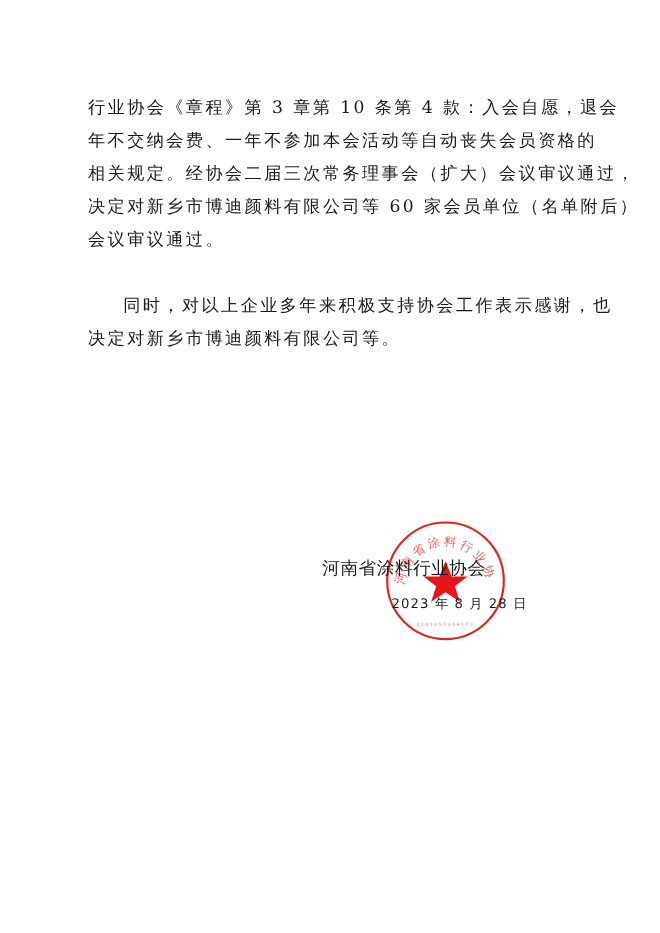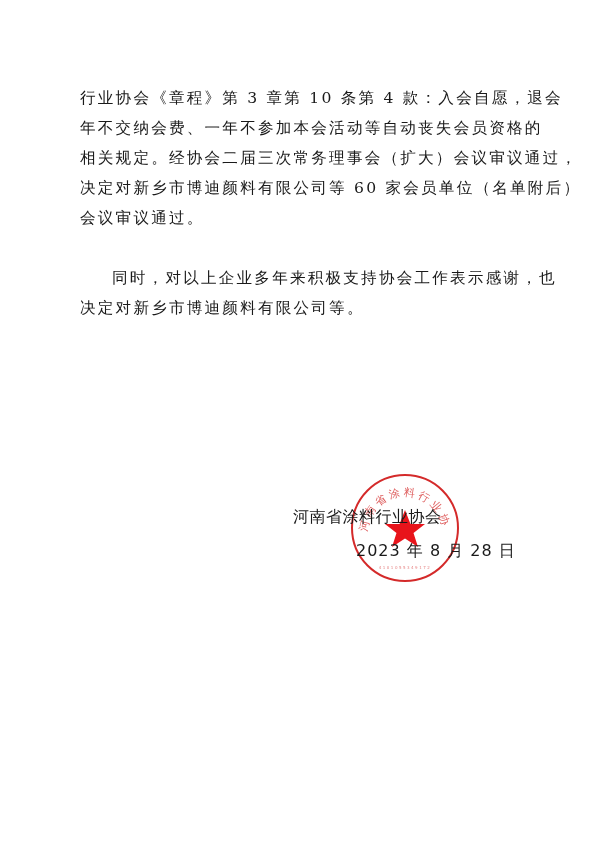--- a/index.html
+++ b/index.html
@@ -52,21 +52,21 @@
       font-size: 16px;
       letter-spacing: 0.5px;
       white-space: nowrap;
       font-family: "DejaVu Sans", "Liberation Sans", sans-serif;
       z-index: 2;
     }
     .signature-date {
       position: absolute;
       left: 356px;
       top: 541px;
-      font-size: 16px;
+      font-size: 12px;
       letter-spacing: 1px;
       white-space: nowrap;
       font-family: "DejaVu Sans", "Liberation Sans", sans-serif;
       z-index: 2;
     }
     .seal {
       position: absolute;
       left: 349px;
       top: 472px;
       width: 112px;

